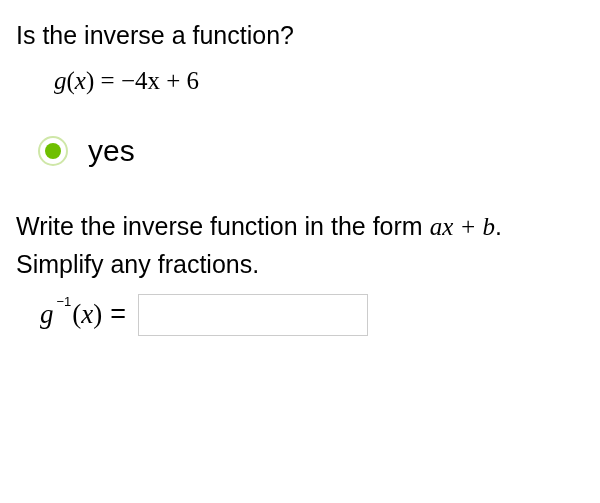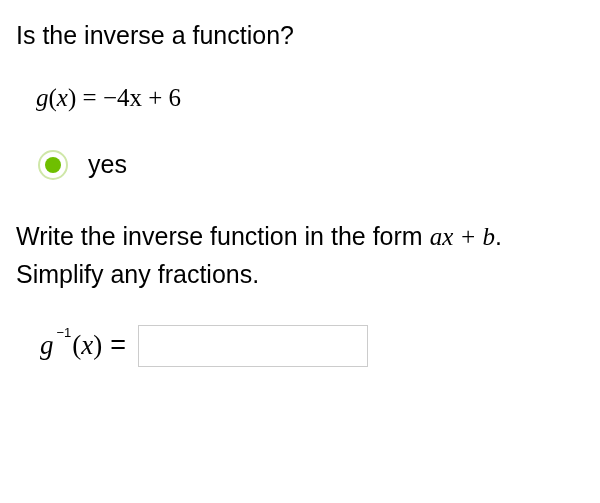--- a/index.html
+++ b/index.html
@@ -11,24 +11,24 @@
     font-family: Verdana, Geneva, sans-serif;
     font-size: 25px;
     color: #000000;
     background: #ffffff;
     width: 600px;
     height: 503px;
     padding: 18px 16px;
     line-height: 1.4;
   }
   .question-title {
-    margin-bottom: 27px;
+    margin-bottom: 10px;
   }
   .equation {
-    margin-left: 20px;
+    margin-left: 38px;
     margin-bottom: 32px;
     font-style: italic;
     font-family: Georgia, 'Times New Roman', serif;
   }
   .equation .paren {
     font-style: normal;
   }
   .equation .eq-sign,
   .equation .num,
   .equation .op {
@@ -63,24 +63,24 @@
     width: 16px;
     height: 16px;
     border-radius: 50%;
     background: #6fbf00;
     display: none;
   }
   .radio.selected .dot {
     display: block;
   }
   .option-label {
-    font-size: 25px;
+    font-size: 30px;
   }
   .instruction {
-    margin-bottom: 32px;
+    margin-bottom: 11px;
     line-height: 1.5;
   }
   .italic {
     font-style: italic;
     font-family: Georgia, 'Times New Roman', serif;
   }
   .answer-row {
     margin-left: 24px;
     display: flex;
     align-items: center;

